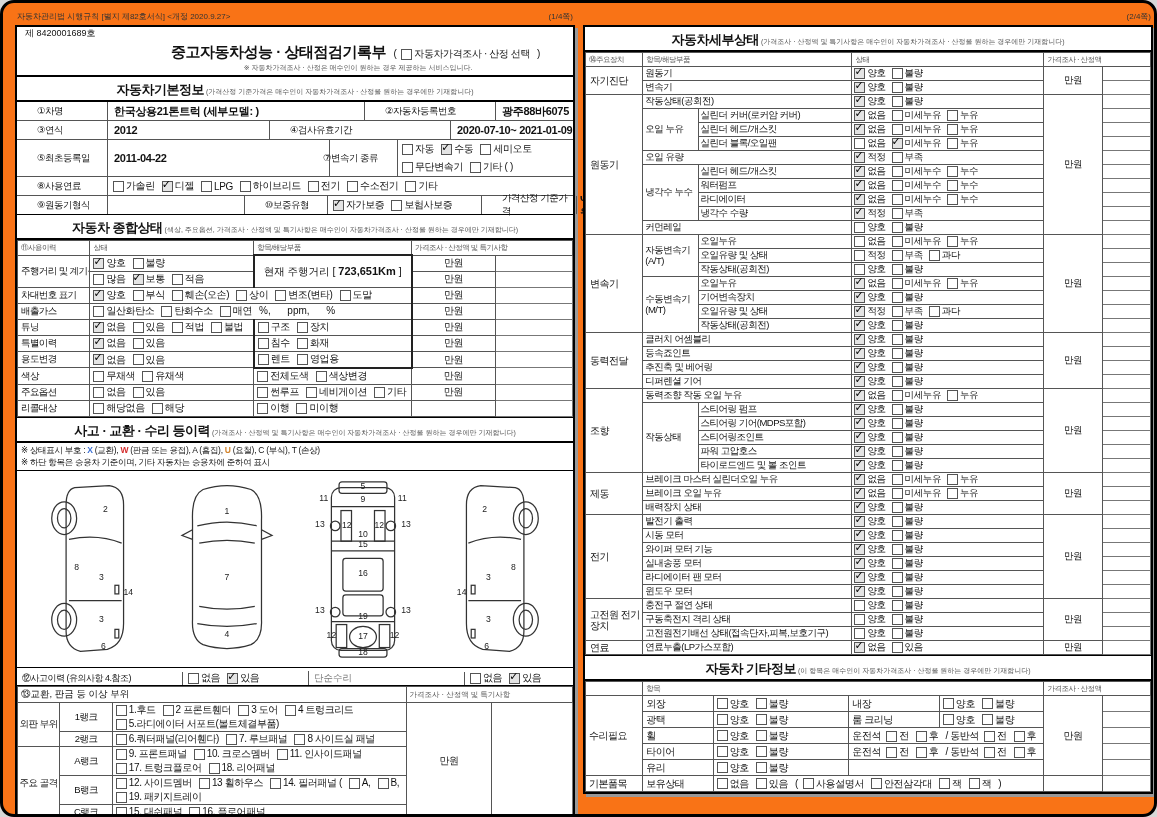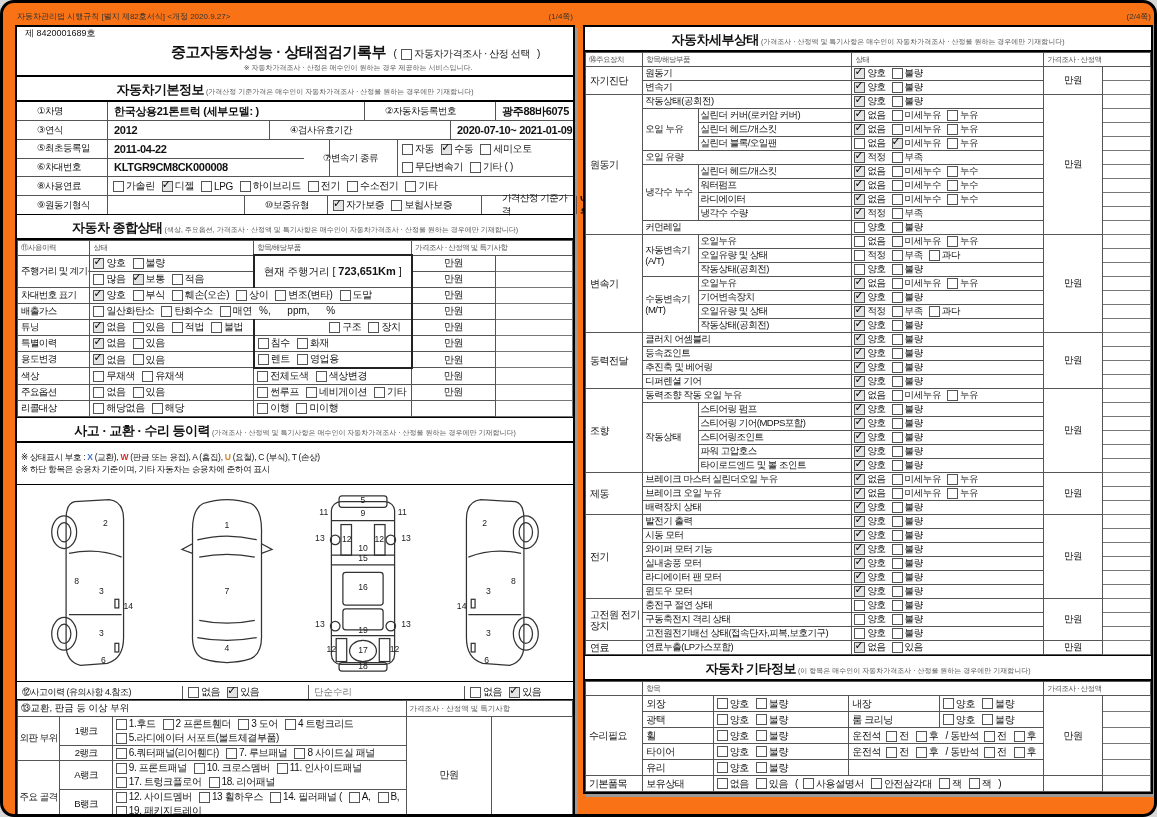--- a/index.html
+++ b/index.html
@@ -51,24 +51,24 @@
   .pb{border-color:#777}
 
   .ot td{height:15px;font-size:10px}
   .ot .lbl{font-size:9.5px;letter-spacing:-0.6px;padding-left:3px}
   .ot .mil{font-size:10.5px;text-align:center}
   .ot .mil b{font-size:11px}
   .boxL{border-left:2px solid #222}
   .boxR{border-right:2px solid #222}
   .boxT{border-top:2px solid #222}
   .boxB{border-bottom:2px solid #222}
-  .ar{text-align:right}
+  .ar{}
   .sfx{font-size:10px;white-space:pre}
 
-  .legend{border-bottom:1px solid #000;padding:9px 4px;font-size:8.5px;line-height:1.35;letter-spacing:-0.3px}
+  .legend{border-bottom:1px solid #000;padding:2px 4px;font-size:8.5px;line-height:1.35;letter-spacing:-0.3px}
   .diagrams{border-bottom:1px solid #000;display:flex;justify-content:space-around;align-items:center;padding:4px 6px;height:188px}
   .dg{height:182px;width:122px}
   .dg .ln{fill:none;stroke:#333;stroke-width:1.3}
   .dg text{font-size:9px;fill:#222;font-family:"Liberation Sans",sans-serif;text-anchor:middle}
 
   .accrow{display:flex;border-bottom:1px solid #000;height:17px;align-items:flex-end}
   .accrow>div{display:flex;align-items:center;border-right:1px solid #555;padding-left:5px;flex:none}
   .accrow>div:last-child{border-right:none}
   .acclbl{font-size:9px;letter-spacing:-0.5px}
   .accsimple{color:#777;font-size:9.5px}
@@ -126,24 +126,20 @@
     <div class="bl" style="width:70px">③연식</div>
     <div class="bv" style="width:155px">2012</div>
     <div class="bl" style="width:160px">④검사유효기간</div>
     <div class="bv noR" style="width:157px">2020-07-10~ 2021-01-09</div>
           </div>
           <div class="br" style="height:36px">
     <div class="col2" style="width:287px">
       <div class="hrow">
                 <div class="bl" style="width:70px;height:100%">⑤최초등록일</div>
                 <div class="bv" style="width:215px;height:100%">2011-04-22</div>
-              </div>
-      <div class="hrow">
-                <div class="bl" style="width:70px;height:100%">⑥차대번호</div>
-                <div class="bv" style="width:215px;height:100%">KLTGR9CM8CK000008</div>
               </div>
     </div>
     <div class="bl ctr" style="width:93px">⑦변속기 종류</div>
     <div class="col2" style="width:172px">
       <div class="hrow" style="border-bottom:none;padding-left:4px">
                 <span class="ci">
                   <span class="cbx"></span>
                   <span class="cl">자동</span>
                 </span>
                 <span class="ci">

